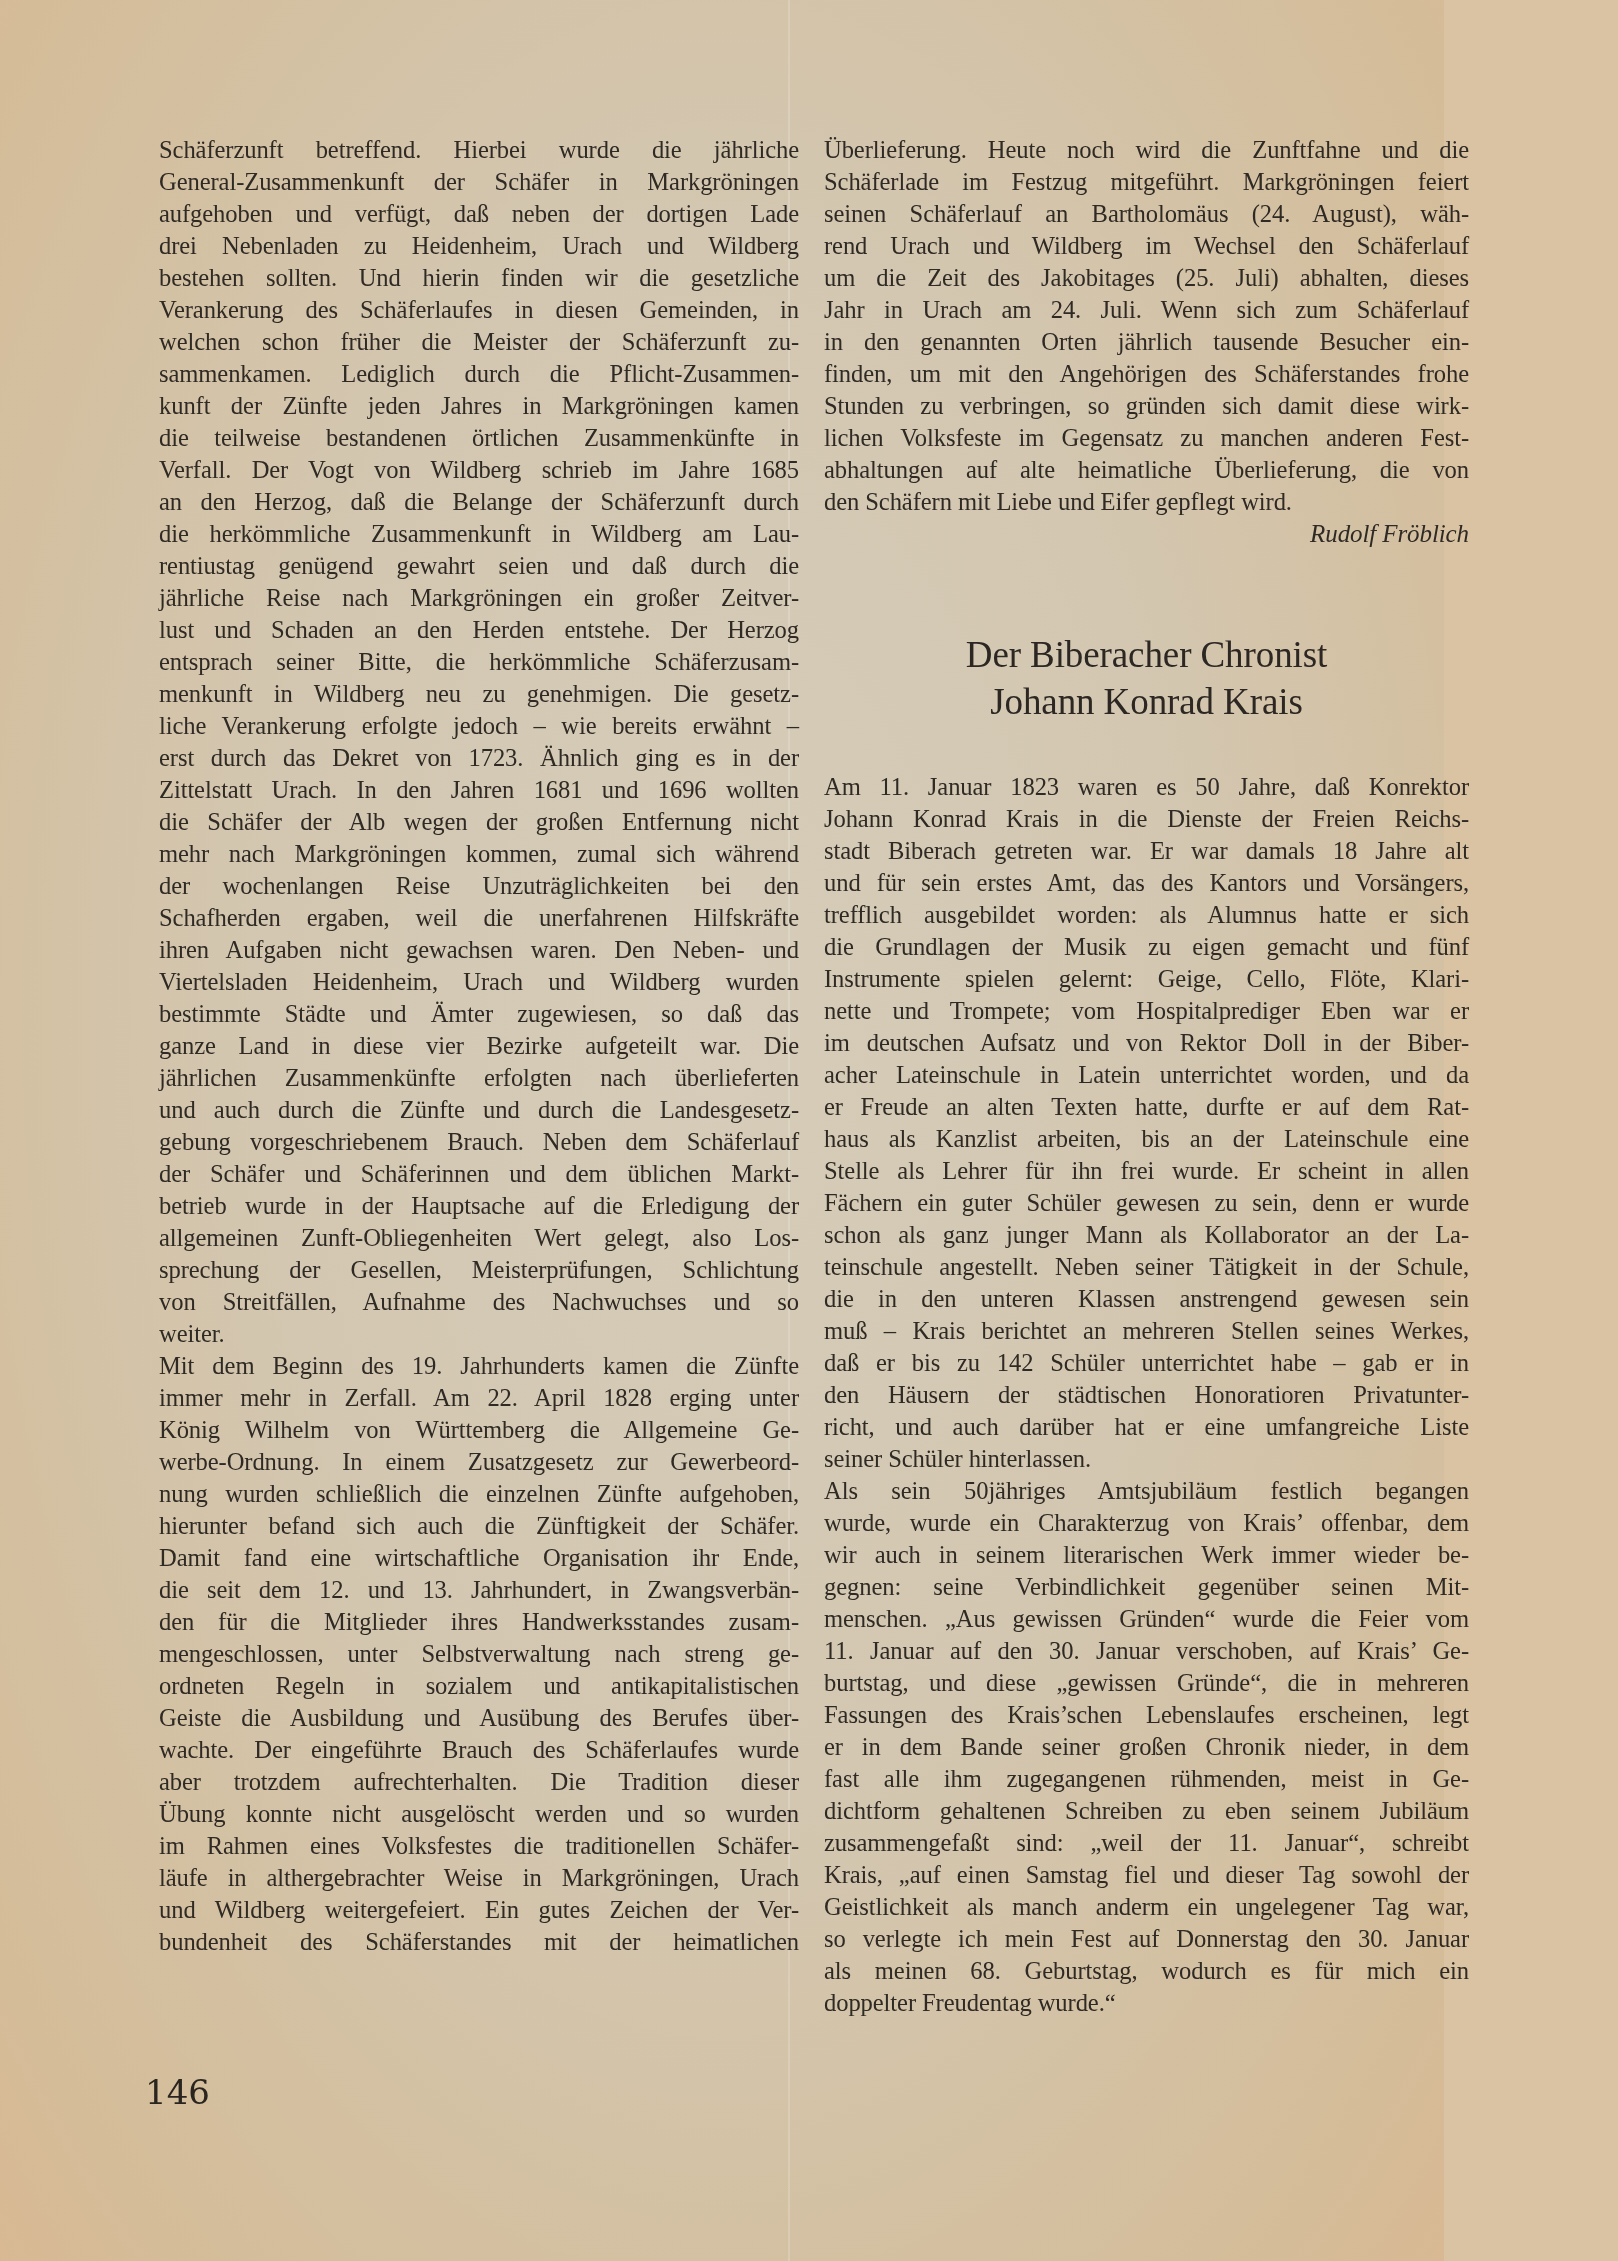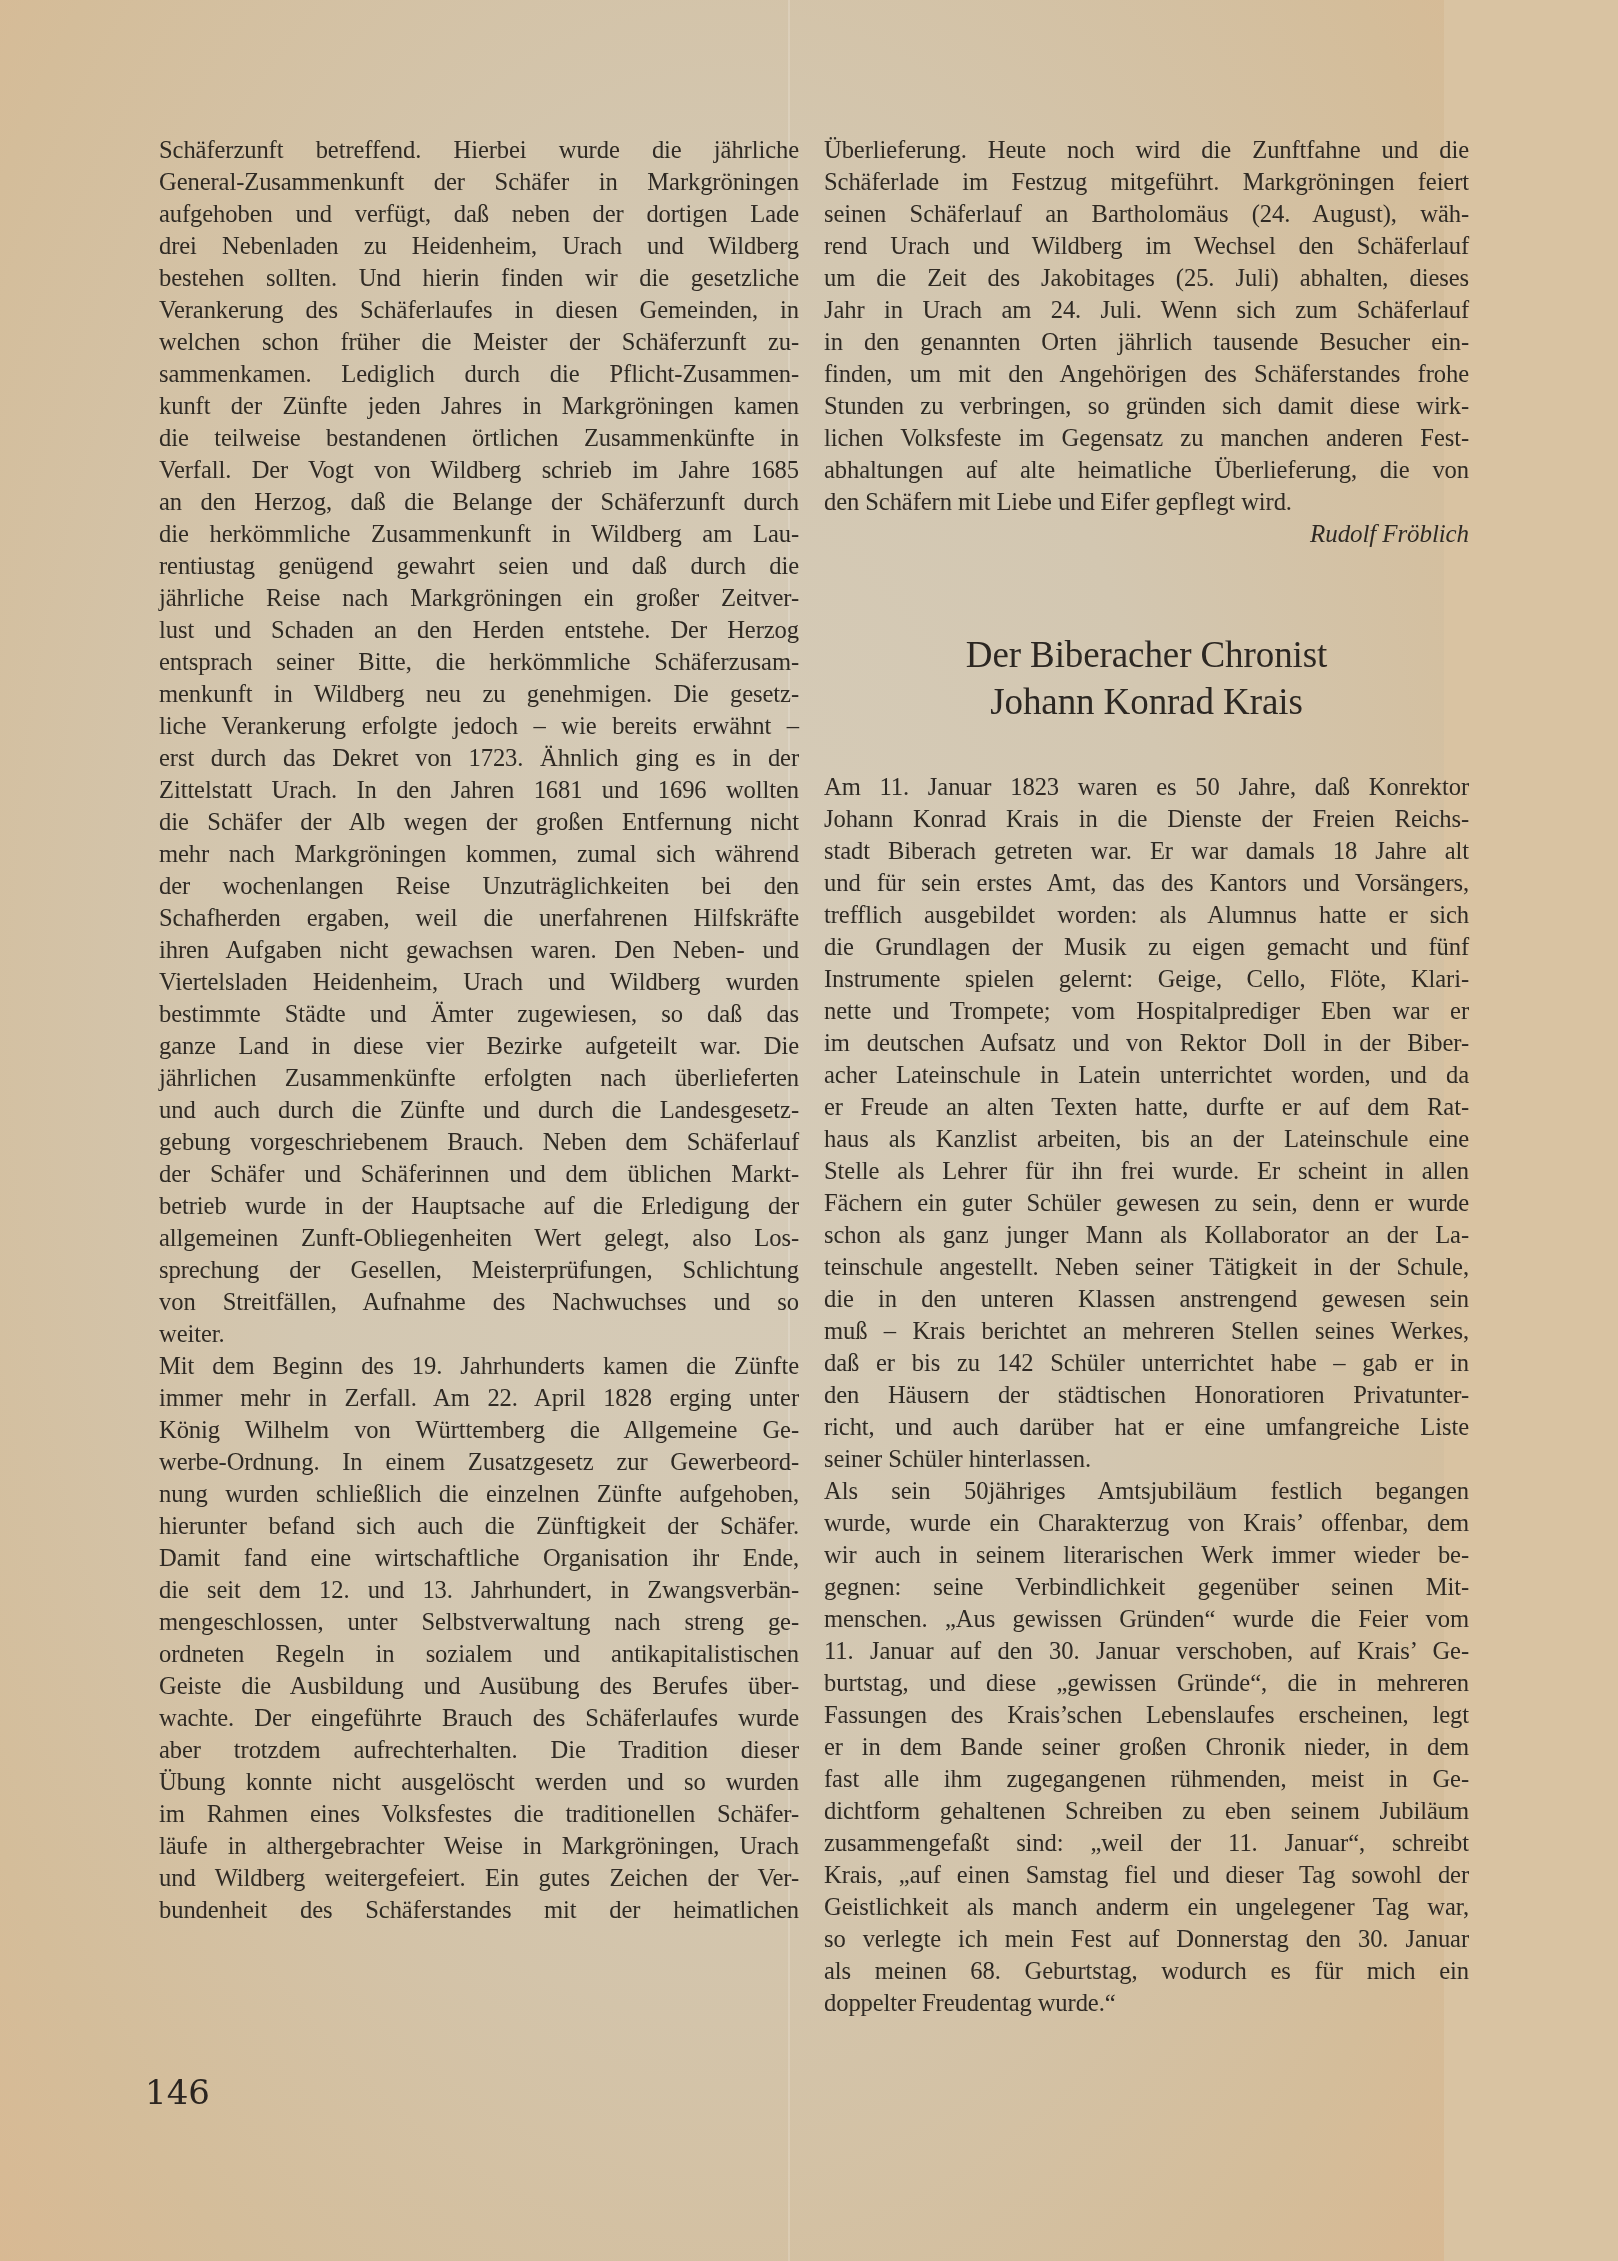--- a/index.html
+++ b/index.html
@@ -122,20 +122,21 @@
       <span class="line">von Streitfällen, Aufnahme des Nachwuchses und so</span>
       <span class="line last">weiter.</span>
       <span class="line">Mit dem Beginn des 19. Jahrhunderts kamen die Zünfte</span>
       <span class="line">immer mehr in Zerfall. Am 22. April 1828 erging unter</span>
       <span class="line">König Wilhelm von Württemberg die Allgemeine Ge-</span>
       <span class="line">werbe-Ordnung. In einem Zusatzgesetz zur Gewerbeord-</span>
       <span class="line">nung wurden schließlich die einzelnen Zünfte aufgehoben,</span>
       <span class="line">hierunter befand sich auch die Zünftigkeit der Schäfer.</span>
       <span class="line">Damit fand eine wirtschaftliche Organisation ihr Ende,</span>
       <span class="line">die seit dem 12. und 13. Jahrhundert, in Zwangsverbän-</span>
+      <span class="line">den für die Mitglieder ihres Handwerksstandes zusam-</span>
       <span class="line">mengeschlossen, unter Selbstverwaltung nach streng ge-</span>
       <span class="line">ordneten Regeln in sozialem und antikapitalistischen</span>
       <span class="line">Geiste die Ausbildung und Ausübung des Berufes über-</span>
       <span class="line">wachte. Der eingeführte Brauch des Schäferlaufes wurde</span>
       <span class="line">aber trotzdem aufrechterhalten. Die Tradition dieser</span>
       <span class="line">Übung konnte nicht ausgelöscht werden und so wurden</span>
       <span class="line">im Rahmen eines Volksfestes die traditionellen Schäfer-</span>
       <span class="line">läufe in althergebrachter Weise in Markgröningen, Urach</span>
       <span class="line">und Wildberg weitergefeiert. Ein gutes Zeichen der Ver-</span>
       <span class="line">bundenheit des Schäferstandes mit der heimatlichen</span>

